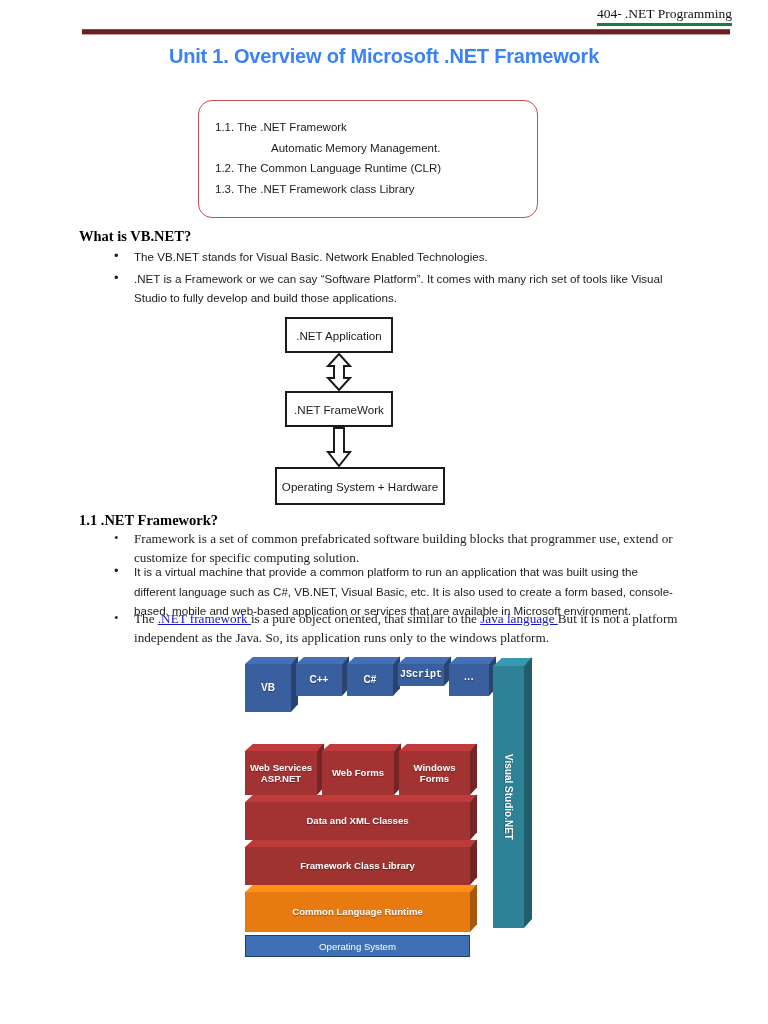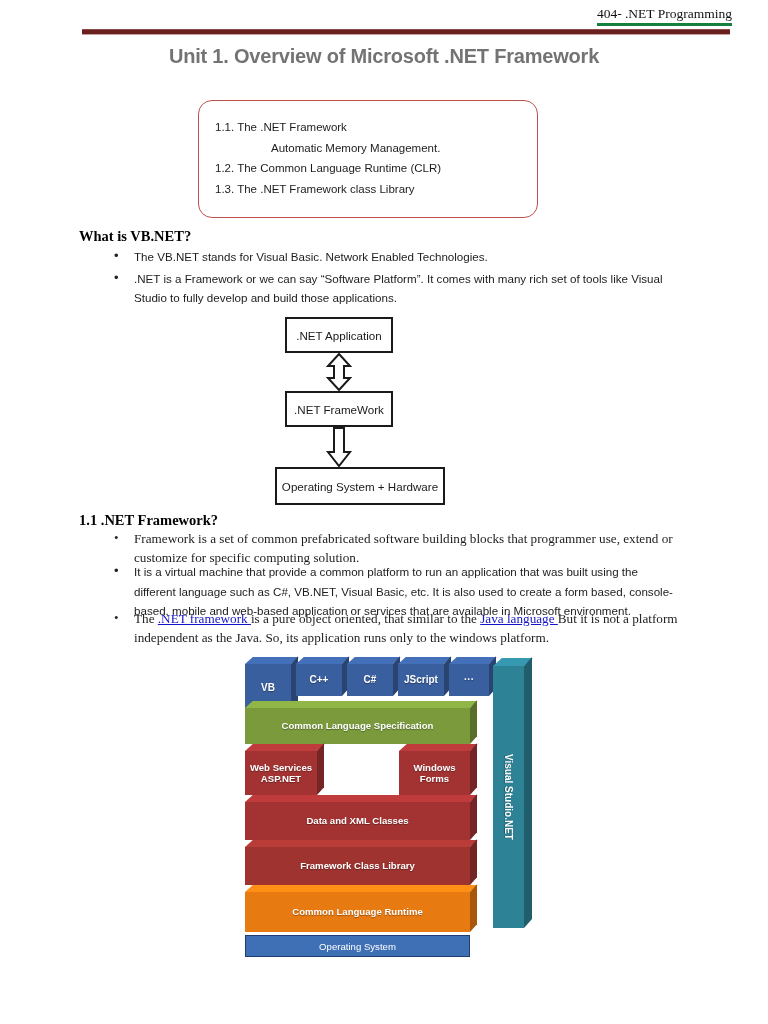--- a/index.html
+++ b/index.html
@@ -48,21 +48,21 @@
 
   
   .doc-title {
     position: absolute;
     left: 0;
     top: 45px;
     width: 768px;
     text-align: center;
     font-size: 20px;
     font-weight: bold;
-    color: #737373;
+    color: #3b82f6;
     letter-spacing: -0.2px;
   }
 
   
   .toc-box {
     position: absolute;
     left: 198px;
     top: 100px;
     width: 340px;
     height: 118px;
@@ -291,31 +291,31 @@
   <div class="li">
     <span>The </span><a class="link" href="#">.NET framework </a><span>is a pure object oriented, that similar to the </span><a class="link" href="#">Java language </a><span>But it is not a platform independent as the Java. So, its application runs only to the windows platform.</span>
   </div>
 </div>
 
 <div class="stack">
 
   <div class="layer lang-box" style="left:2px; top:12px; width:46px; height:48px; background:#3a5f9e;">VB</div>
   <div class="layer lang-box" style="left:53px; top:12px; width:46px; height:32px; background:#3a5f9e;">C++</div>
   <div class="layer lang-box" style="left:104px; top:12px; width:46px; height:32px; background:#3a5f9e;">C#</div>
-  <div class="layer lang-box" style="left:155px; top:12px; width:46px; height:32px; background:#3a5f9e;">JScript</div>
+  <div class="layer lang-box" style="left:155px; top:12px; width:46px; height:22px; background:#3a5f9e;font-family:Liberation Mono, monospace;">JScript</div>
   <div class="layer lang-box" style="left:206px; top:12px; width:40px; height:32px; background:#3a5f9e;">···</div>
 
-  <div class="layer" style="left:2px; top:56px; width:225px; height:36px; background:#7a9a3c;">Common Language Specification</div>
 
   <div class="layer" style="left:2px; top:99px; width:72px; height:44px; background:#a33333;">
     <span>
       <span>Web Services</span><br>
       <span>ASP.NET</span>
     </span>
   </div>
+  <div class="layer" style="left:79px; top:99px; width:72px; height:44px; background:#a33333;">Web Forms</div>
   <div class="layer" style="left:156px; top:99px; width:71px; height:44px; background:#a33333;">
     <span>
       <span>Windows</span><br>
       <span>Forms</span>
     </span>
   </div>
 
   <div class="layer" style="left:2px; top:150px; width:225px; height:38px; background:#a33333;">Data and XML Classes</div>
 
   <div class="layer" style="left:2px; top:195px; width:225px; height:38px; background:#9e3330;">Framework Class Library</div>

